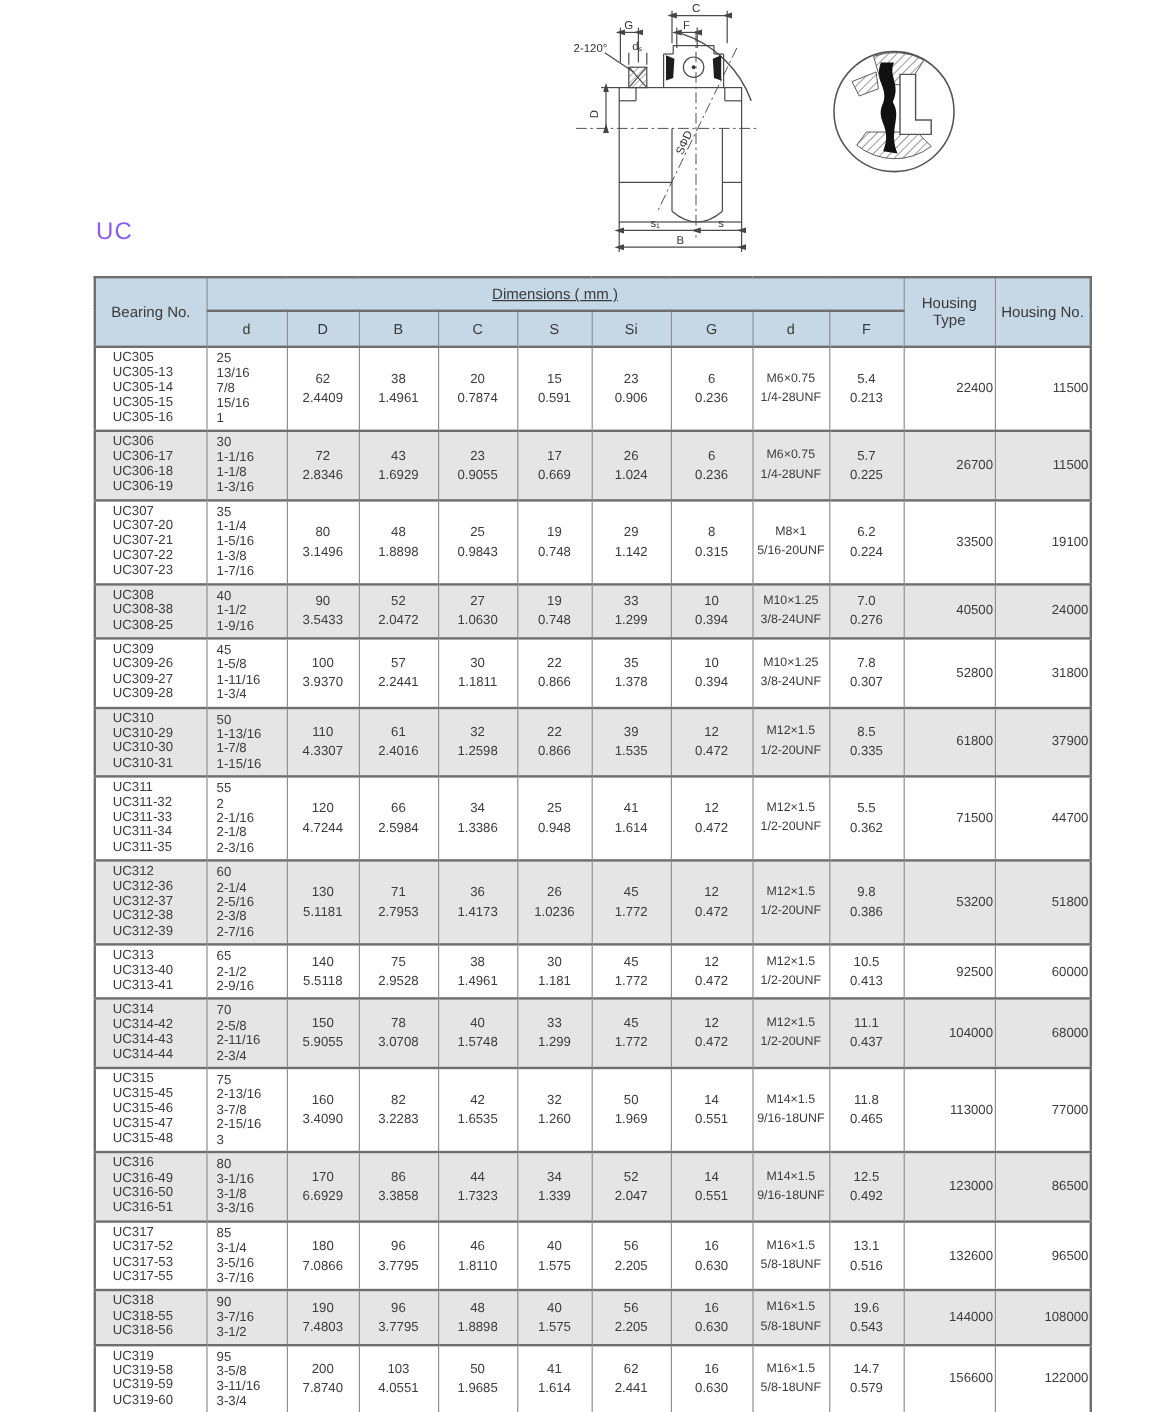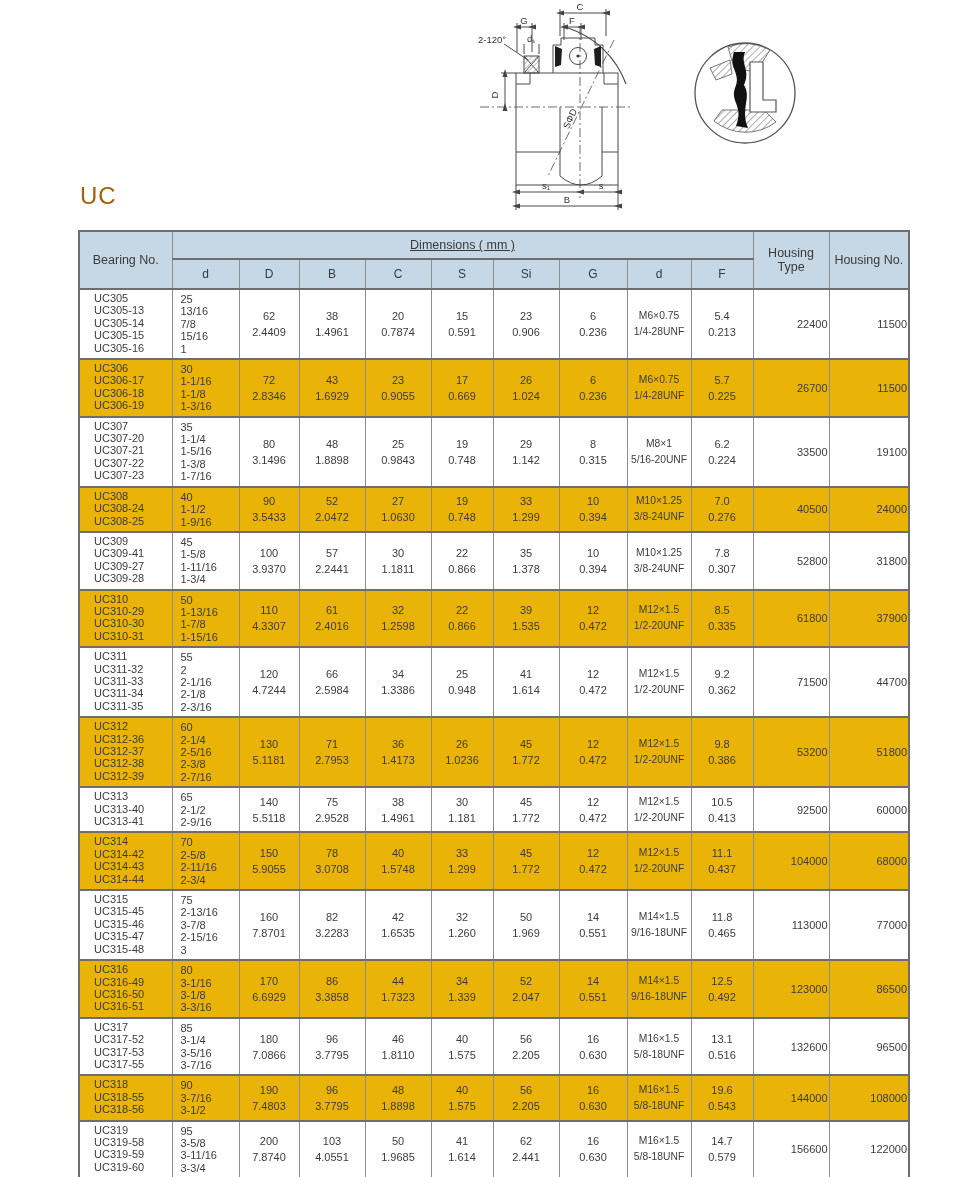--- a/index.html
+++ b/index.html
@@ -1,28 +1,28 @@
 <!DOCTYPE html>
 <html><head>
 <meta charset="utf-8">
 <style>
   html,body{margin:0;padding:0;background:#fff;}
   .page{position:relative;width:974px;height:1177px;background:#ffffff;overflow:hidden;
         font-family:"Liberation Sans",sans-serif;color:#3c3c3c;}
-  .title{position:absolute;left:80px;top:182px;font-size:24px;letter-spacing:1px;color:#a16207;}
+  .title{position:absolute;left:80px;top:182px;font-size:20px;letter-spacing:1px;color:#8b5cf6;}
   .drawing-main{position:absolute;left:418px;top:0px;}
   .drawing-detail{position:absolute;left:690px;top:38px;}
   table.spec{position:absolute;left:78px;top:230px;border-collapse:collapse;table-layout:fixed;
         width:830px;font-size:11px;color:#3c3c3c;border:2px solid #6e6e6e;}
   .spec th,.spec td{border:1px solid #8f8f8f;}
   .spec thead th{background:#c6d8e6;font-weight:normal;font-size:12.5px;color:#3a3a3a;padding:2px;}
   .spec thead tr.sub th{font-size:12px;height:24px;}
   .spec thead th{border-bottom-width:2px;border-bottom-color:#6e6e6e;}
   .spec tbody td{border-top:2px solid #6e6e6e;vertical-align:middle;}
-  .spec tbody tr.alt{background:#eab308;}
+  .spec tbody tr.alt{background:#e5e5e5;}
   .c-names{text-align:left;padding:1px 2px 3px 14px;white-space:pre-line;line-height:12.4px;}
   .c-d{text-align:left;padding:3px 2px 3px 8px;white-space:pre-line;line-height:12.4px;}
   .num{text-align:center;white-space:pre-line;line-height:16px;padding:3px 1px;}
   .c-thread{font-size:10.3px;}
   .single{text-align:right;}
   svg text{font-family:"Liberation Sans",sans-serif;fill:#333;}
 </style>
 </head>
 <body>
 
@@ -246,21 +246,21 @@
 0.315</td>
           <td class="num c-thread">M8×1
 5/16-20UNF</td>
           <td class="num">6.2
 0.224</td>
           <td class="single">33500</td>
           <td class="single">19100</td>
         </tr>
         <tr class="alt">
           <td class="c-names">UC308
-UC308-24
+UC308-38
 UC308-25</td>
           <td class="c-d">40
 1-1/2
 1-9/16</td>
           <td class="num">90
 3.5433</td>
           <td class="num">52
 2.0472</td>
           <td class="num">27
 1.0630</td>
@@ -272,21 +272,21 @@
 0.394</td>
           <td class="num c-thread">M10×1.25
 3/8-24UNF</td>
           <td class="num">7.0
 0.276</td>
           <td class="single">40500</td>
           <td class="single">24000</td>
         </tr>
         <tr>
           <td class="c-names">UC309
-UC309-41
+UC309-26
 UC309-27
 UC309-28</td>
           <td class="c-d">45
 1-5/8
 1-11/16
 1-3/4</td>
           <td class="num">100
 3.9370</td>
           <td class="num">57
 2.2441</td>
@@ -351,21 +351,21 @@
           <td class="num">34
 1.3386</td>
           <td class="num">25
 0.948</td>
           <td class="num">41
 1.614</td>
           <td class="num">12
 0.472</td>
           <td class="num c-thread">M12×1.5
 1/2-20UNF</td>
-          <td class="num">9.2
+          <td class="num">5.5
 0.362</td>
           <td class="single">71500</td>
           <td class="single">44700</td>
         </tr>
         <tr class="alt">
           <td class="c-names">UC312
 UC312-36
 UC312-37
 UC312-38
 UC312-39</td>
@@ -452,21 +452,21 @@
 UC315-45
 UC315-46
 UC315-47
 UC315-48</td>
           <td class="c-d">75
 2-13/16
 3-7/8
 2-15/16
 3</td>
           <td class="num">160
-7.8701</td>
+3.4090</td>
           <td class="num">82
 3.2283</td>
           <td class="num">42
 1.6535</td>
           <td class="num">32
 1.260</td>
           <td class="num">50
 1.969</td>
           <td class="num">14
 0.551</td>

